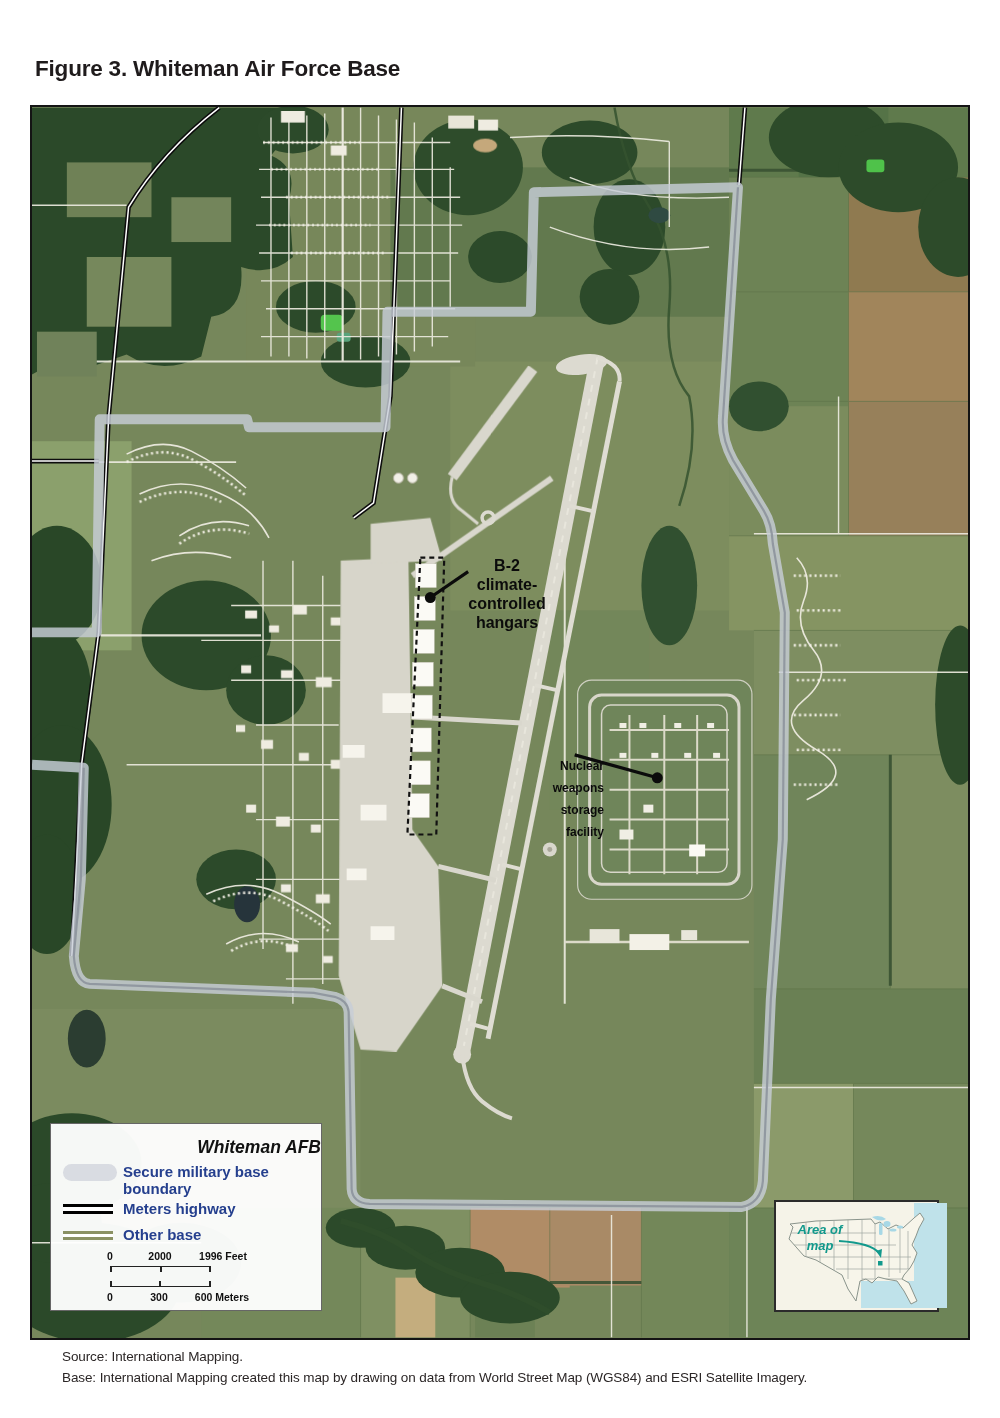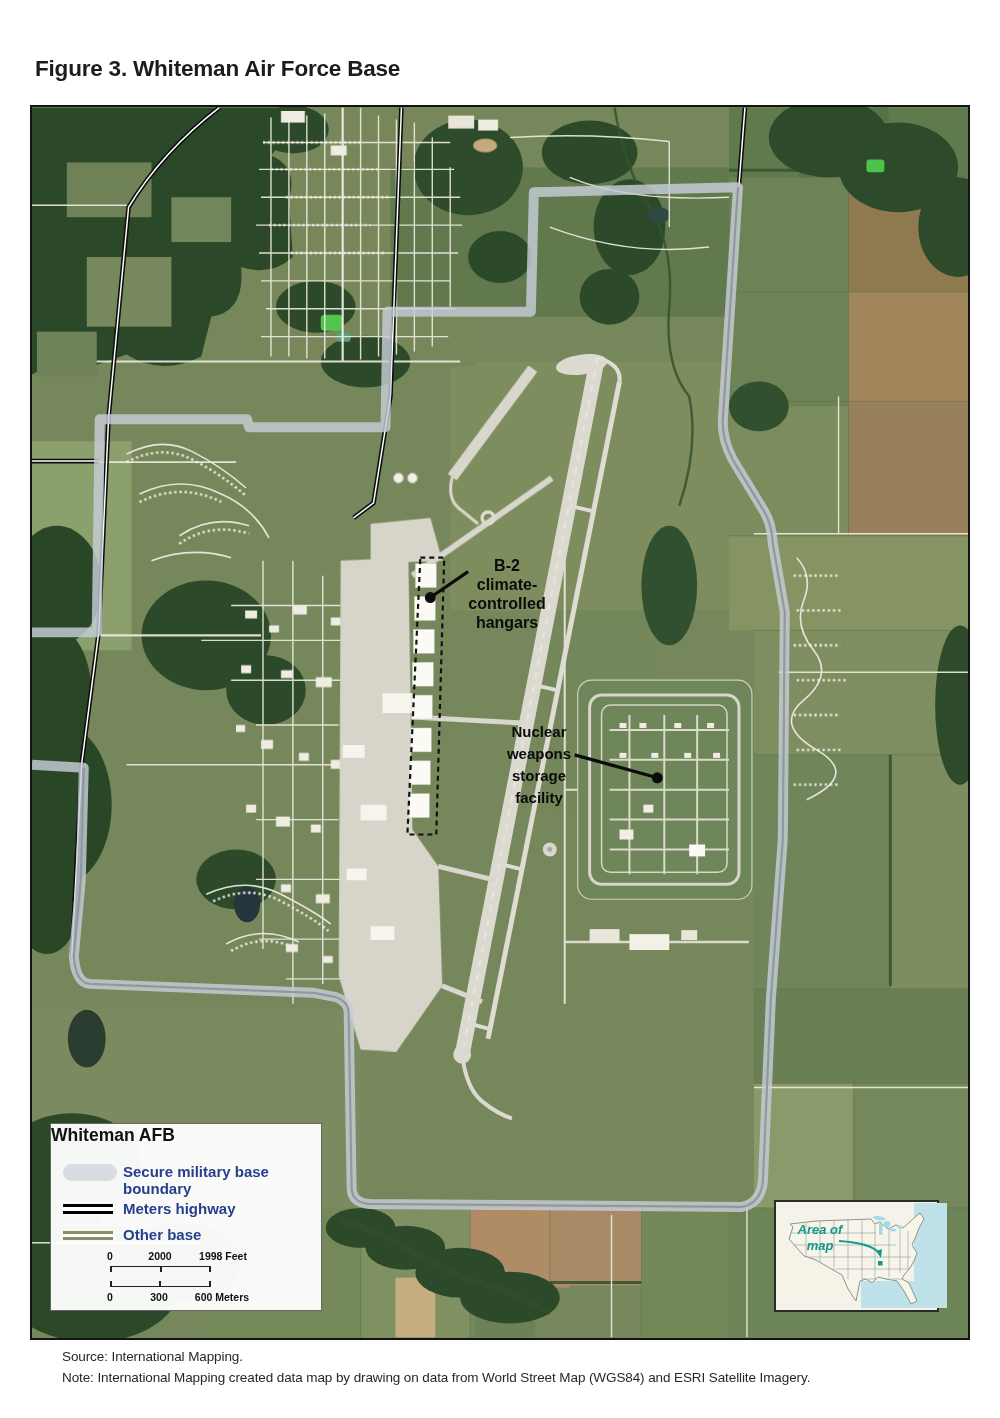--- a/index.html
+++ b/index.html
@@ -6,25 +6,25 @@
   #page{position:relative;width:1000px;height:1418px;background:#fff;overflow:hidden;
         font-family:"Liberation Sans",sans-serif;}
   .figure-title{position:absolute;left:35px;top:44px;font-size:22.5px;font-weight:800;
         color:#1f1b1c;letter-spacing:-0.2px;margin-top:12px;}
   #map-frame{position:absolute;left:30px;top:105px;width:936px;height:1231px;
         border:2px solid #141414;background:#76875b;}
   #map-frame svg.base{position:absolute;left:0;top:0;}
   .map-label{position:absolute;text-align:center;font-weight:800;color:#0b0b0b;
         white-space:pre-line;}
   #b2-label{left:410px;top:449px;width:130px;font-size:16px;line-height:19px;}
-  #nuclear-label{left:442px;top:614px;width:130px;font-size:15px;line-height:22px;}
+  #nuclear-label{left:442px;top:648px;width:130px;font-size:12px;line-height:22px;text-align:right;}
   
   #legend{position:absolute;left:18px;top:1016px;width:272px;height:188px;
         background:rgba(255,255,255,0.96);border:1.5px solid #666;box-sizing:border-box;}
-  #legend .ltitle{text-align:left;margin-top:1px;font-size:17.5px;font-weight:800;color:#111;}
+  #legend .ltitle{text-align:right;margin-top:13px;font-size:17.5px;font-weight:800;color:#111;font-style:italic;}
   .litem{position:absolute;left:0;width:100%;height:20px;}
   .litem .ltext{position:absolute;left:72px;top:0;font-size:15px;font-weight:700;color:#253f8e;}
   .sw{position:absolute;left:12px;}
   .sw-boundary{top:1px;width:54px;height:17px;border-radius:9px;background:#d9dce2;}
   .sw-hwy{top:4px;width:50px;height:10px;border-top:3.2px solid #000;border-bottom:3.2px solid #000;box-sizing:border-box;background:#fff;}
   .sw-road{top:5px;width:50px;height:9px;border-top:3.2px solid #8a9164;border-bottom:3.2px solid #8a9164;box-sizing:border-box;background:#fff;}
   #li-boundary{top:39px;} #li-hwy{top:76px;} #li-roads{top:102px;}
   #scalebars{position:absolute;left:59px;top:126px;width:200px;height:58px;}
   .sl{position:absolute;transform:translateX(-50%);font-size:10.5px;font-weight:600;color:#111;white-space:nowrap;}
   .rule{position:absolute;width:101px;height:6px;border-top:1.6px solid #222;}
@@ -289,21 +289,21 @@
         <span class="sw sw-hwy"></span>
         <span class="ltext">Meters highway</span>
       </div>
       <div class="litem" id="li-roads">
         <span class="sw sw-road"></span>
         <span class="ltext">Other base</span>
       </div>
       <div id="scalebars">
         <span class="sl" style="left:0;top:0">0</span>
         <span class="sl" style="left:50px;top:0">2000</span>
-        <span class="sl" style="left:113px;top:0">1998 Feet</span>
+        <span class="sl" style="left:113px;top:0">1996 Feet</span>
         <div class="rule" style="left:0;top:16px">
           <div class="tk" style="left:0"></div>
             <div class="tk" style="left:50px"></div>
             <div class="tk" style="left:99px"></div>
         </div>
         <div class="rule rule-m" style="left:0;top:30px">
           <div class="tk" style="left:0"></div>
             <div class="tk" style="left:49px"></div>
             <div class="tk" style="left:99px"></div>
         </div>
@@ -340,14 +340,14 @@
           <path d="M100,48 L105,55 L106,46 Z" fill="#12998c"></path>
           <rect x="102" y="58" width="4.5" height="4.5" fill="#12998c"></rect>
         </g>
       </svg>
       <div id="inset-label">Area of
 map</div>
     </div>
   </div>
 
   <div class="footer-line" id="src">Source: International Mapping.</div>
-  <div class="footer-line" id="note">Note: International Mapping created data map by drawing on data from World Street Map (WGS84) and ESRI Satellite Imagery.</div>
+  <div class="footer-line" id="note">Base: International Mapping created this map by drawing on data from World Street Map (WGS84) and ESRI Satellite Imagery.</div>
 </div>
 
 </body></html>

